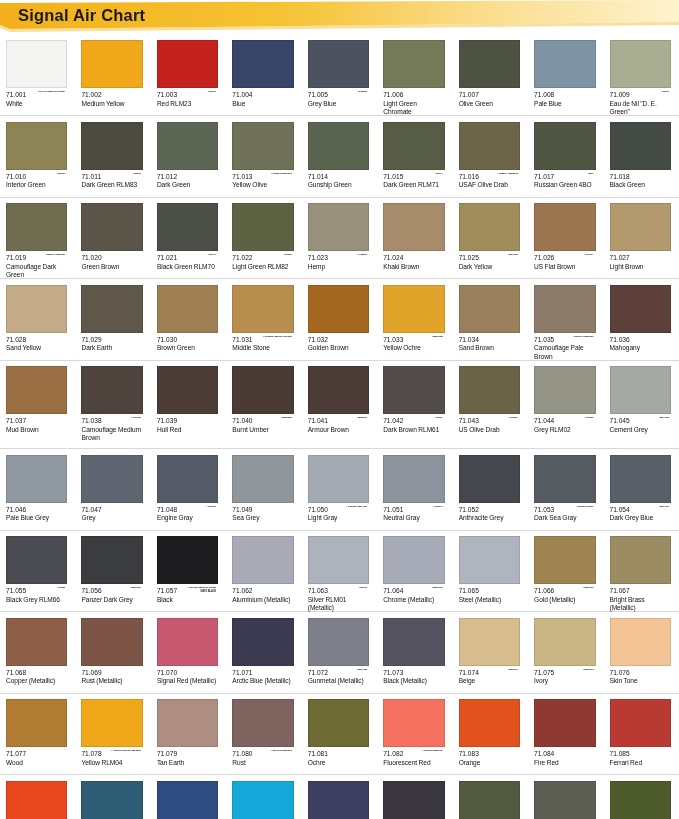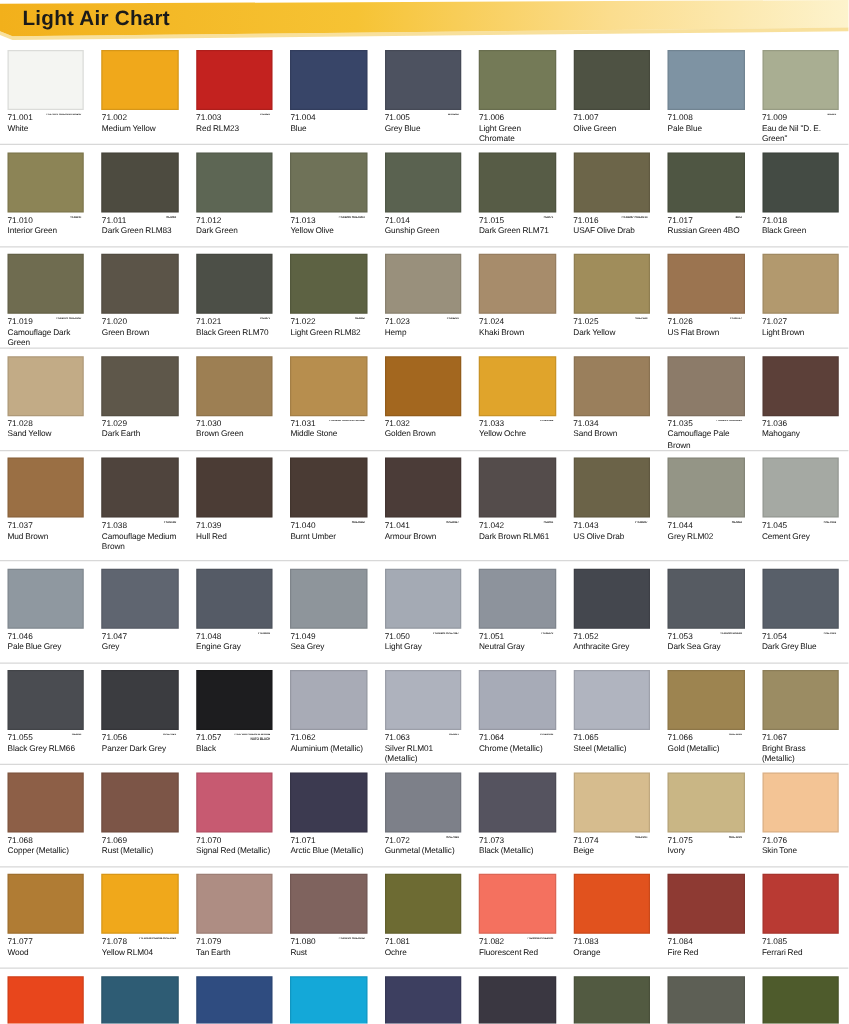--- a/index.html
+++ b/index.html
@@ -121,21 +121,21 @@
         <linearGradient id="bannerGrad" x1="0" y1="0" x2="1" y2="0">
           <stop offset="0%" stop-color="#f2b01b"></stop>
           <stop offset="42%" stop-color="#f6c334"></stop>
           <stop offset="72%" stop-color="#fbdd8e"></stop>
           <stop offset="100%" stop-color="#fdf3cd"></stop>
         </linearGradient>
       </defs>
       <polygon points="0,3 679,0 679,22 10,29 0,25" fill="url(#bannerGrad)"></polygon>
       <polygon points="0,25 10,29 679,22 679,25 10,32 0,28" fill="#f3c64a" opacity="0.55"></polygon>
     </svg>
-    <div class="banner-title">Light Air Chart</div>
+    <div class="banner-title">Signal Air Chart</div>
   </div>
 
   <div class="chart-grid">
       <div class="chart-row">
         <div class="swatch-cell">
           <div class="swatch-inner">
             <div class="swatch-chip" style="background: rgb(244, 245, 242);"></div>
             <div class="swatch-meta">
               <div class="swatch-code">71.001</div>
               <div class="swatch-ref">FS17875 RAL9010 BS257</div>

